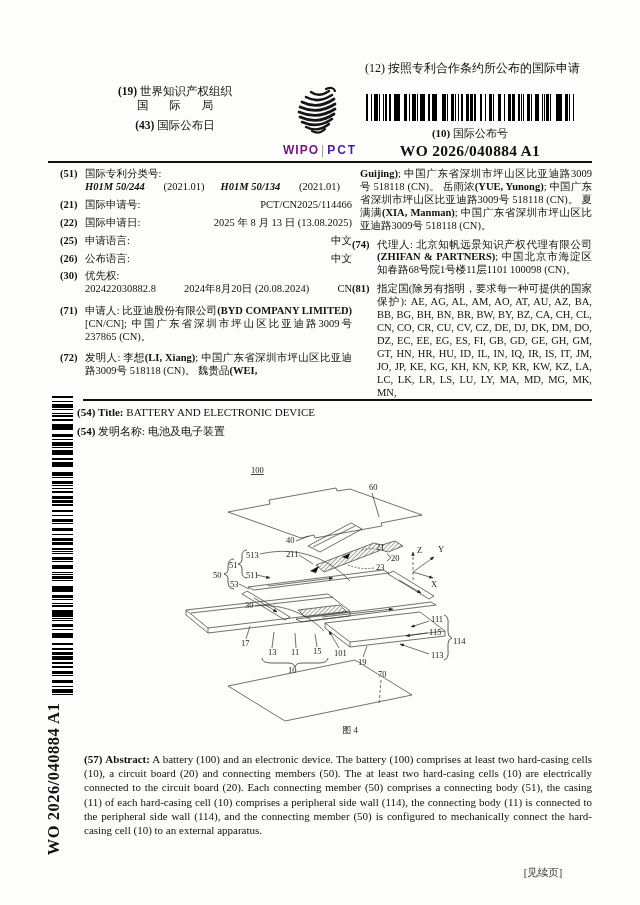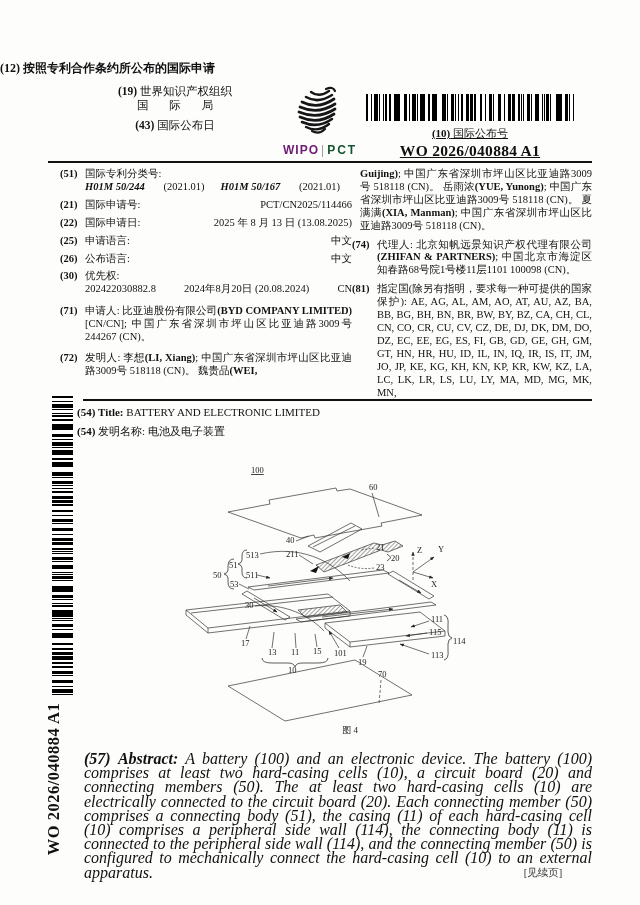--- a/index.html
+++ b/index.html
@@ -3,32 +3,32 @@
 <meta charset="utf-8">
 <style>
   html,body{margin:0;padding:0;background:#e8e8e8;}
   .page{
     position:relative;width:640px;height:905px;margin:0 auto;background:#fdfdfc;
     font-family:"Liberation Serif","DejaVu Serif",serif;color:#111;overflow:hidden;
   }
   .abs{position:absolute;}
   .b{font-weight:bold;}
   
-  .line12{left:0;top:60px;width:540px;font-size:12px;font-weight:bold;text-align:left;}
+  .line12{left:0;top:60px;width:540px;font-size:12px;font-weight:normal;text-align:right;padding-left:40px;}
   .org-block{left:80px;top:84px;width:190px;text-align:center;font-size:11.5px;line-height:14px;}
   .org-bureau{letter-spacing:9px;margin-left:9px;}
   .org-date{font-weight:bold;font-size:11.5px;margin-top:2px;white-space:nowrap;}
   .org-pd{margin-top:6px;}
   .fnum-inline{font-weight:bold;}
   .logo-block{left:283px;top:84px;width:70px;text-align:center;}
   .logo-text{font-family:"Liberation Sans","DejaVu Sans",sans-serif;font-size:12px;letter-spacing:1px;margin-top:1px;white-space:nowrap;}
   .logo-text .wipo{font-weight:bold;color:#701a75;}
   .logo-text .sep{color:#999;font-weight:normal;padding:0 2px;}
-  .logo-text .pct{font-weight:bold;color:#14532d;letter-spacing:2px;}
-  .pub-block{left:366px;top:126px;width:208px;text-align:center;text-decoration:underline;}
+  .logo-text .pct{font-weight:bold;color:#4c1d95;letter-spacing:2px;}
+  .pub-block{left:366px;top:126px;width:208px;text-align:center;}
   .pub-label{font-size:11px;}
   .pub-value{font-size:15.5px;font-weight:bold;margin-top:1px;letter-spacing:.3px;}
   
   .barcode-h{
     left:366px;top:94px;width:208px;height:27px;background-color:#fff;
     background-image:
       repeating-linear-gradient(90deg,#000 0 2px,transparent 2px 5px,#000 5px 6px,transparent 6px 9px,#000 9px 12px,transparent 12px 13px,#000 13px 14px,transparent 14px 19px),
       repeating-linear-gradient(90deg,#000 0 1px,transparent 1px 8px,#000 8px 11px,transparent 11px 17px,#000 17px 18px,transparent 18px 23px);
   }
   .barcode-v{
@@ -49,21 +49,21 @@
   .codes span{font-weight:bold;font-style:italic;margin-right:16px;white-space:nowrap;}
   .codes span i{font-weight:normal;font-style:normal;}
   .prio{display:flex;justify-content:space-between;}
   .para{text-align:justify;}
   .cont{padding-left:8px;margin-bottom:6px;}
   .rc .field{margin-bottom:6px;}
   
   .titlesec{left:77px;top:406px;width:515px;font-size:11px;line-height:13px;}
   .titlesec .row{margin-bottom:6px;}
   
-  .abstract{left:84px;top:752px;width:508px;font-size:16px;line-height:14.2px;text-align:justify;font-style:italic;}
+  .abstract{left:84px;top:752px;width:508px;font-size:11px;line-height:14.2px;text-align:justify;}
   
   .side-pub{
     left:44px;top:862px;width:166px;height:26px;
     transform:rotate(-90deg);transform-origin:0 0;
     font-size:16.5px;font-weight:bold;letter-spacing:.5px;text-align:center;white-space:nowrap;
   }
   .footer-note{left:482px;top:866px;width:122px;text-align:center;font-size:10.5px;color:#333;}
   
   .figwrap{left:150px;top:460px;}
   .figwrap svg text{font-family:"Liberation Serif","DejaVu Serif",serif;fill:#222;}
@@ -117,21 +117,21 @@
     <div class="pub-value">WO 2026/040884 A1</div>
   </div>
 
   <div class="abs rule1"></div>
 
   <div class="abs col leftcol">
     <div class="field">
       <span class="fnum">(51)</span>
       <div>国际专利分类号:</div>
       <div class="codes">
-        <span><span>H01M 50/244</span> <i>(2021.01)</i></span><span><span>H01M 50/167</span> <i>(2021.01)</i></span>
+        <span><span>H01M 50/244</span> <i>(2021.01)</i></span><span><span>H01M 50/134</span> <i>(2021.01)</i></span>
       </div>
     </div>
     <div class="field">
       <span class="fnum">(21)</span>
       <div class="kv">
           <span>国际申请号:</span>
           <span>PCT/CN2025/114466</span>
         </div>
     </div>
     <div class="field">
@@ -159,21 +159,21 @@
       <span class="fnum">(30)</span>
       <div>优先权:</div>
       <div class="prio">
         <span>202422030882.8</span>
         <span>2024年8月20日 (20.08.2024)</span>
         <span>CN</span>
       </div>
     </div>
     <div class="field" style="margin-top:9px;">
       <span class="fnum">(71)</span>
-      <div class="para"><span>申请人: 比亚迪股份有限公司</span><span style="font-weight: bold;">(BYD COMPANY LIMITED)</span><span> [CN/CN]; 中国广东省深圳市坪山区比亚迪路3009号 244267 (CN)。</span></div>
+      <div class="para"><span>申请人: 比亚迪股份有限公司</span><span style="font-weight: bold;">(BYD COMPANY LIMITED)</span><span> [CN/CN]; 中国广东省深圳市坪山区比亚迪路3009号 237865 (CN)。</span></div>
     </div>
     <div class="field" style="margin-top:8px;">
       <span class="fnum">(72)</span>
       <div class="para"><span>发明人: 李想</span><span style="font-weight: bold;">(LI, Xiang)</span><span>; 中国广东省深圳市坪山区比亚迪路3009号 518118 (CN)。 魏贵品</span><span style="font-weight: bold;">(WEI,</span></div>
     </div>
   </div>
 
   <div class="abs col rightcol rc">
     <div class="para cont"><span style="font-weight: bold;">Guijing)</span><span>; 中国广东省深圳市坪山区比亚迪路3009号 518118 (CN)。 岳雨浓</span><span style="font-weight: bold;">(YUE, Yunong)</span><span>; 中国广东省深圳市坪山区比亚迪路3009号 518118 (CN)。 夏满满</span><span style="font-weight: bold;">(XIA, Manman)</span><span>; 中国广东省深圳市坪山区比亚迪路3009号 518118 (CN)。</span></div>
     <div class="field">
@@ -185,21 +185,21 @@
       <div class="para"><span>指定国(除另有指明，要求每一种可提供的国家保护): </span><span>AE, AG, AL, AM, AO, AT, AU, AZ, BA, BB, BG, BH, BN, BR, BW, BY, BZ, CA, CH, CL, CN, CO, CR, CU, CV, CZ, DE, DJ, DK, DM, DO, DZ, EC, EE, EG, ES, FI, GB, GD, GE, GH, GM, GT, HN, HR, HU, ID, IL, IN, IQ, IR, IS, IT, JM, JO, JP, KE, KG, KH, KN, KP, KR, KW, KZ, LA, LC, LK, LR, LS, LU, LY, MA, MD, MG, MK, MN,</span></div>
     </div>
   </div>
 
   <div class="abs rule2"></div>
 
   <div class="abs titlesec">
     <div class="row">
       <span class="b">(54)</span>
       <span class="b">Title:</span>
-      <span>BATTERY AND ELECTRONIC LIMITED</span>
+      <span>BATTERY AND ELECTRONIC DEVICE</span>
     </div>
     <div class="row">
       <span class="b">(54)</span>
       <span>发明名称:</span>
       <span>电池及电子装置</span>
     </div>
   </div>
 
   <div class="abs figwrap">
     <svg width="320" height="285" viewBox="0 0 320 285" font-size="8.5">

